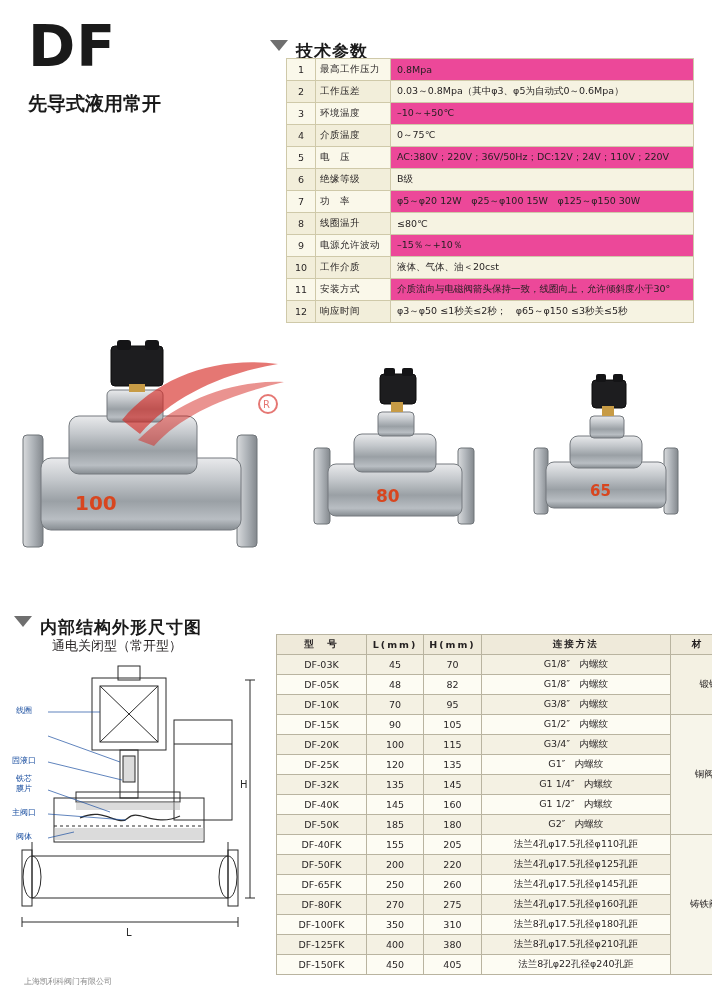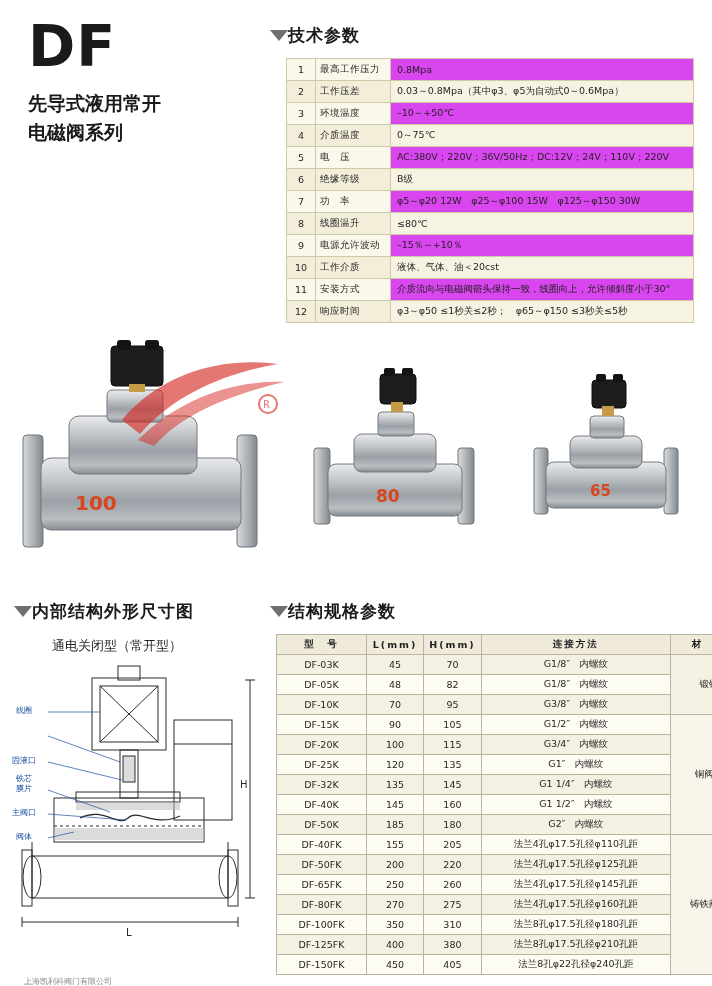--- a/index.html
+++ b/index.html
@@ -17,35 +17,35 @@
   .brand{position:absolute;left:28px;top:18px;width:230px;}
   .brand .df{
     font-size:57px;font-weight:bold;letter-spacing:1px;line-height:1;
     font-family:"DejaVu Sans","Liberation Sans",sans-serif;color:#1a1a1a;
   }
   .brand .sub{
     margin-top:14px;font-size:19px;font-weight:bold;line-height:1.5;color:#1a1a1a;
   }
 
   
-  .sect-title{position:absolute;display:flex;align-items:center;}
+  .sect-title{position:absolute;display:flex;align-items:flex-start;gap:8px;margin-top:16px;}
   .tri{
     width:0;height:0;border-left:9px solid transparent;border-right:9px solid transparent;
     border-top:11px solid #6f6f6f;
   }
   .sect-title .txt{font-size:17px;font-weight:bold;color:#1a1a1a;letter-spacing:1px;}
 
   
   .tech{position:absolute;left:286px;top:58px;width:408px;border-collapse:collapse;}
   .tech td{
     border:1px solid #cfc9a9;
     font-size:9.5px;
     padding:2px 4px;
     height:17px;
-    background:#d946ef;
+    background:#ec4899;
     color:#231f20;
     vertical-align:middle;
   }
   .tech td.idx{width:20px;text-align:center;background:#faf8ea;}
   .tech td.nm{width:66px;text-align:left;background:#faf8ea;letter-spacing:0.5px;}
   .tech td.val{padding-left:6px;}
   .tech tr:nth-child(even) td{background:#f6f3e2;}
   .tech tr:nth-child(even) td.idx,.tech tr:nth-child(even) td.nm{background:#f2eeda;}
 
   
@@ -69,21 +69,20 @@
 </style>
 </head>
 <body>
 
 <div class="page">
 
   <div class="brand">
     <div class="df">DF</div>
     <div class="sub">
       <div>先导式液用常开</div>
-      <div>电磁阀系列</div>
     </div>
   </div>
 
   <div class="sect-title" style="left:270px;top:24px;">
     <span class="tri"></span>
     <span class="txt">技术参数</span>
   </div>
 
   <table class="tech">
     <tbody>
@@ -281,24 +280,20 @@
       <line x1="34" y1="178" x2="60" y2="172"></line>
     </g>
   </svg>
   <div class="dlabel" style="left:16px;top:705px;">线圈</div>
   <div class="dlabel" style="left:16px;top:729px;margin-top:44px;">铁芯</div>
   <div class="dlabel" style="left:12px;top:755px;text-align:center;">固液口</div>
   <div class="dlabel" style="left:16px;top:783px;">膜片</div>
   <div class="dlabel" style="left:12px;top:807px;">主阀口</div>
   <div class="dlabel" style="left:16px;top:831px;">阀体</div>
 
-  <div class="sect-title" style="left:270px;top:600px;">
-    <span class="tri"></span>
-    <span class="txt">结构规格参数</span>
-  </div>
 
   <table class="spec">
     <thead>
       <tr>
         <th style="width:78px">型　号</th>
         <th style="width:48px">L(mm)</th>
         <th style="width:48px">H(mm)</th>
         <th style="width:170px">连接方法</th>
         <th style="width:66px">材　质</th>
       </tr>

